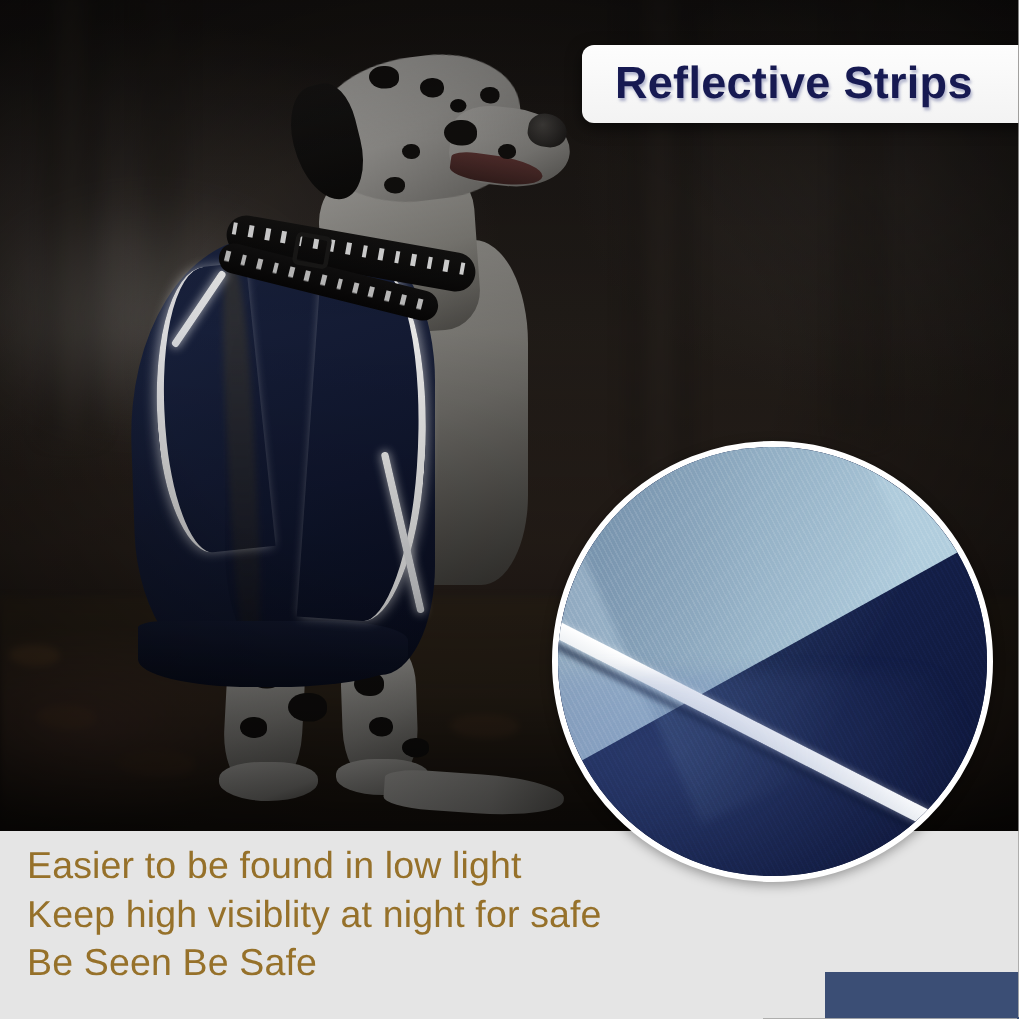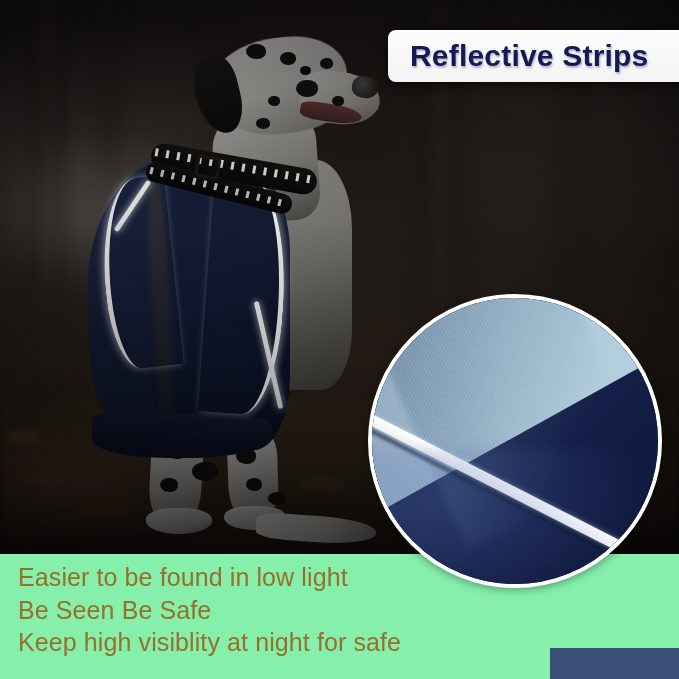--- a/index.html
+++ b/index.html
@@ -300,21 +300,21 @@
   }
   .inset-navy-sheen{
     position:absolute; left:-20px; top:150px; width:300px; height:180px;
     background:radial-gradient(ellipse at 30% 30%,rgba(90,115,180,.30),rgba(0,0,0,0) 70%);
     filter:blur(6px);
   }
 
   
   .bottom{
     position:absolute; left:0; top:554px; width:679px; height:125px;
-    background:#86efac;
+    background:#e5e5e5;
     z-index:4;
   }
   .caption{
     position:absolute; left:18px; top:8px;
     display:flex; flex-direction:column;
     gap:2px;
   }
   .caption-line{
     font-size:25px;
     color:#96712a;
@@ -410,20 +410,20 @@
     <div class="inset-light-shade"></div>
     <div class="inset-weave"></div>
     <div class="inset-shadowline"></div>
     <div class="inset-strip"></div>
     <div class="inset-navy-sheen"></div>
   </div>
 
   <div class="bottom">
     <div class="caption">
       <div class="caption-line">Easier to be found in low light</div>
+      <div class="caption-line">Keep high visiblity at night for safe</div>
       <div class="caption-line">Be Seen Be Safe</div>
-      <div class="caption-line">Keep high visiblity at night for safe</div>
     </div>
   </div>
 
   <div class="corner-block"></div>
 
 </div>
 
 </body></html>

